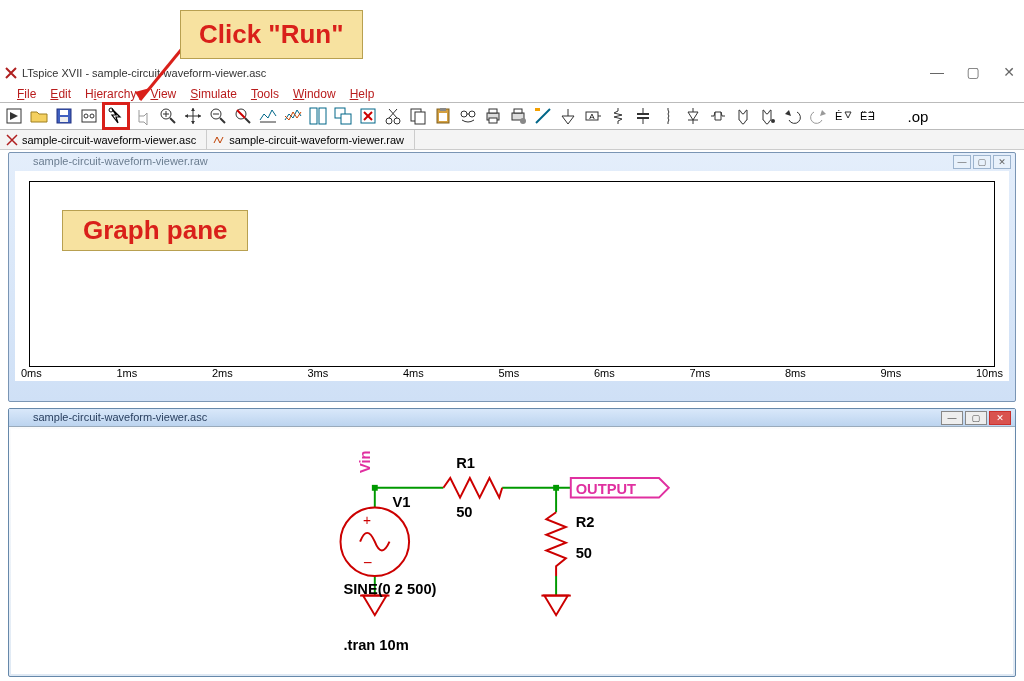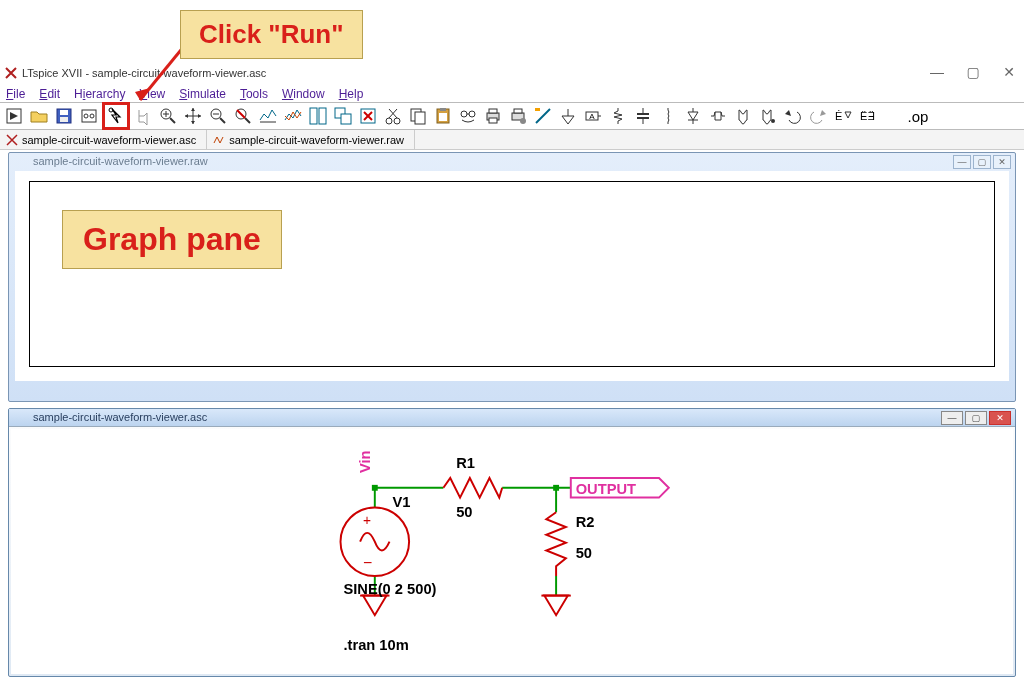--- a/index.html
+++ b/index.html
@@ -50,23 +50,23 @@
     gap: 18px;
     font-size: 14px;
     color: #666;
   }
   .win-controls span { width: 18px; text-align: center; }
   .menubar {
     position: absolute;
     left: 0; right: 0; top: 84px;
     display: flex;
     gap: 2px;
-    padding: 2px 0;
+    padding: 2px 11px;
     font-size: 12px;
-    color: #4c1d95;
+    color: #b91c1c;
   }
   .menubar div { padding: 1px 6px; }
   .menubar div span.u { text-decoration: underline; }
   .toolbar {
     position: absolute;
     left: 0; right: 0; top: 102px;
     height: 28px;
     background: #fff;
     border-top: 1px solid #bbb;
     border-bottom: 1px solid #bbb;
@@ -150,22 +150,22 @@
     left: 6px; right: 6px; bottom: 2px;
     display: flex;
     justify-content: space-between;
     font-size: 11px;
   }
   .graph-pane-callout {
     position: absolute;
     left: 32px; top: 28px;
     background: #f7e2a0;
     border: 1px solid #b8a050;
-    padding: 10px 20px;
-    font-size: 32px;
+    padding: 4px 20px;
+    font-size: 26px;
     font-weight: bold;
     color: #d9201a;
   }
   
   .schem-pane {
     position: absolute;
     left: 8px; right: 8px;
     top: 408px;
     bottom: 4px;
     background: linear-gradient(#fdfdfd, #dfe9f4);
@@ -506,20 +506,33 @@
   <div class="wave-title">sample-circuit-waveform-viewer.raw</div>
   <div class="inner-wincontrols">
     <span>—</span>
     <span>▢</span>
     <span>✕</span>
   </div>
   <div class="wave-inner">
     <div class="wave-plot">
       <div class="graph-pane-callout">Graph pane</div>
     </div>
+    <div class="wave-axis">
+      <span>0ms</span>
+      <span>1ms</span>
+      <span>2ms</span>
+      <span>3ms</span>
+      <span>4ms</span>
+      <span>5ms</span>
+      <span>6ms</span>
+      <span>7ms</span>
+      <span>8ms</span>
+      <span>9ms</span>
+      <span>10ms</span>
+    </div>
   </div>
 </div>
 
 <div class="schem-pane">
   <div class="schem-title">sample-circuit-waveform-viewer.asc</div>
   <div class="schem-wincontrols">
     <span>—</span>
     <span>▢</span>
     <span class="close">✕</span>
   </div>

